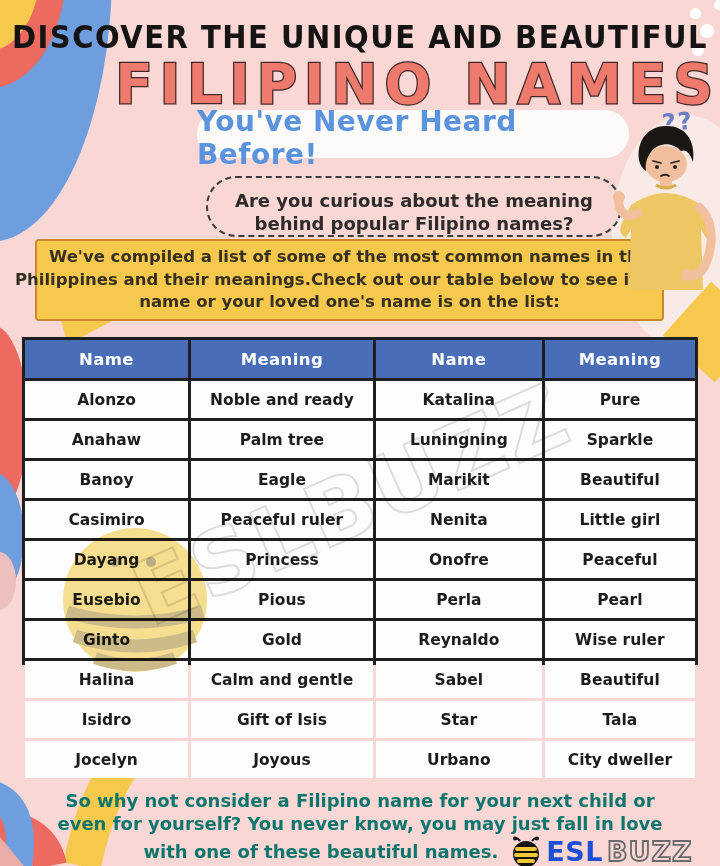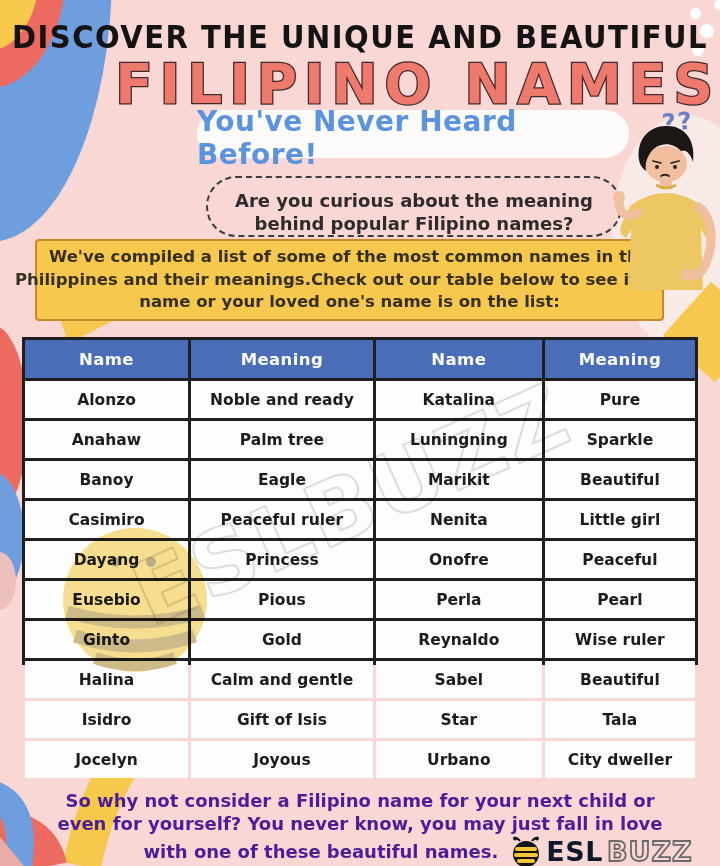--- a/index.html
+++ b/index.html
@@ -60,24 +60,24 @@
   
   #text-watermark{position:absolute;left:138px;top:548px;z-index:5;pointer-events:none;
     font-size:88px;font-weight:900;letter-spacing:3px;color:transparent;
     -webkit-text-stroke:2px rgba(120,120,120,.55);transform:rotate(-24deg);transform-origin:left center;
     mix-blend-mode:multiply;opacity:.45;}
   #bee-watermark{position:absolute;left:55px;top:520px;z-index:5;pointer-events:none;
     mix-blend-mode:multiply;opacity:.55;}
 
   
   #outro{position:absolute;left:40px;top:789px;width:640px;text-align:center;z-index:4;}
-  #outro .outro-line{font-size:18px;font-weight:700;color:#4c1d95;line-height:1.3;}
+  #outro .outro-line{font-size:18px;font-weight:700;color:#0f766e;line-height:1.3;}
   #outro-line3-wrap{display:flex;align-items:center;justify-content:center;gap:12px;transform:translateX(58px);}
   #logo{display:flex;align-items:center;gap:4px;}
-  #logo-esl{font-size:27px;font-weight:900;color:#0f172a;letter-spacing:.5px;}
+  #logo-esl{font-size:27px;font-weight:900;color:#1d4ed8;letter-spacing:.5px;}
   #logo-buzz{font-size:27px;font-weight:900;color:#f8d7d5;-webkit-text-stroke:1.8px #6a6a6a;letter-spacing:1px;}
 </style>
 </head>
 <body>
 
 <div id="poster">
 
   <svg id="tl-arcs" class="deco" width="230" height="255" viewBox="0 0 230 255">
     <ellipse cx="-10" cy="-30" rx="122" ry="272" fill="#6f9edf"></ellipse>
     <ellipse cx="-10" cy="-30" rx="76" ry="118" fill="#ec6a5f"></ellipse>

